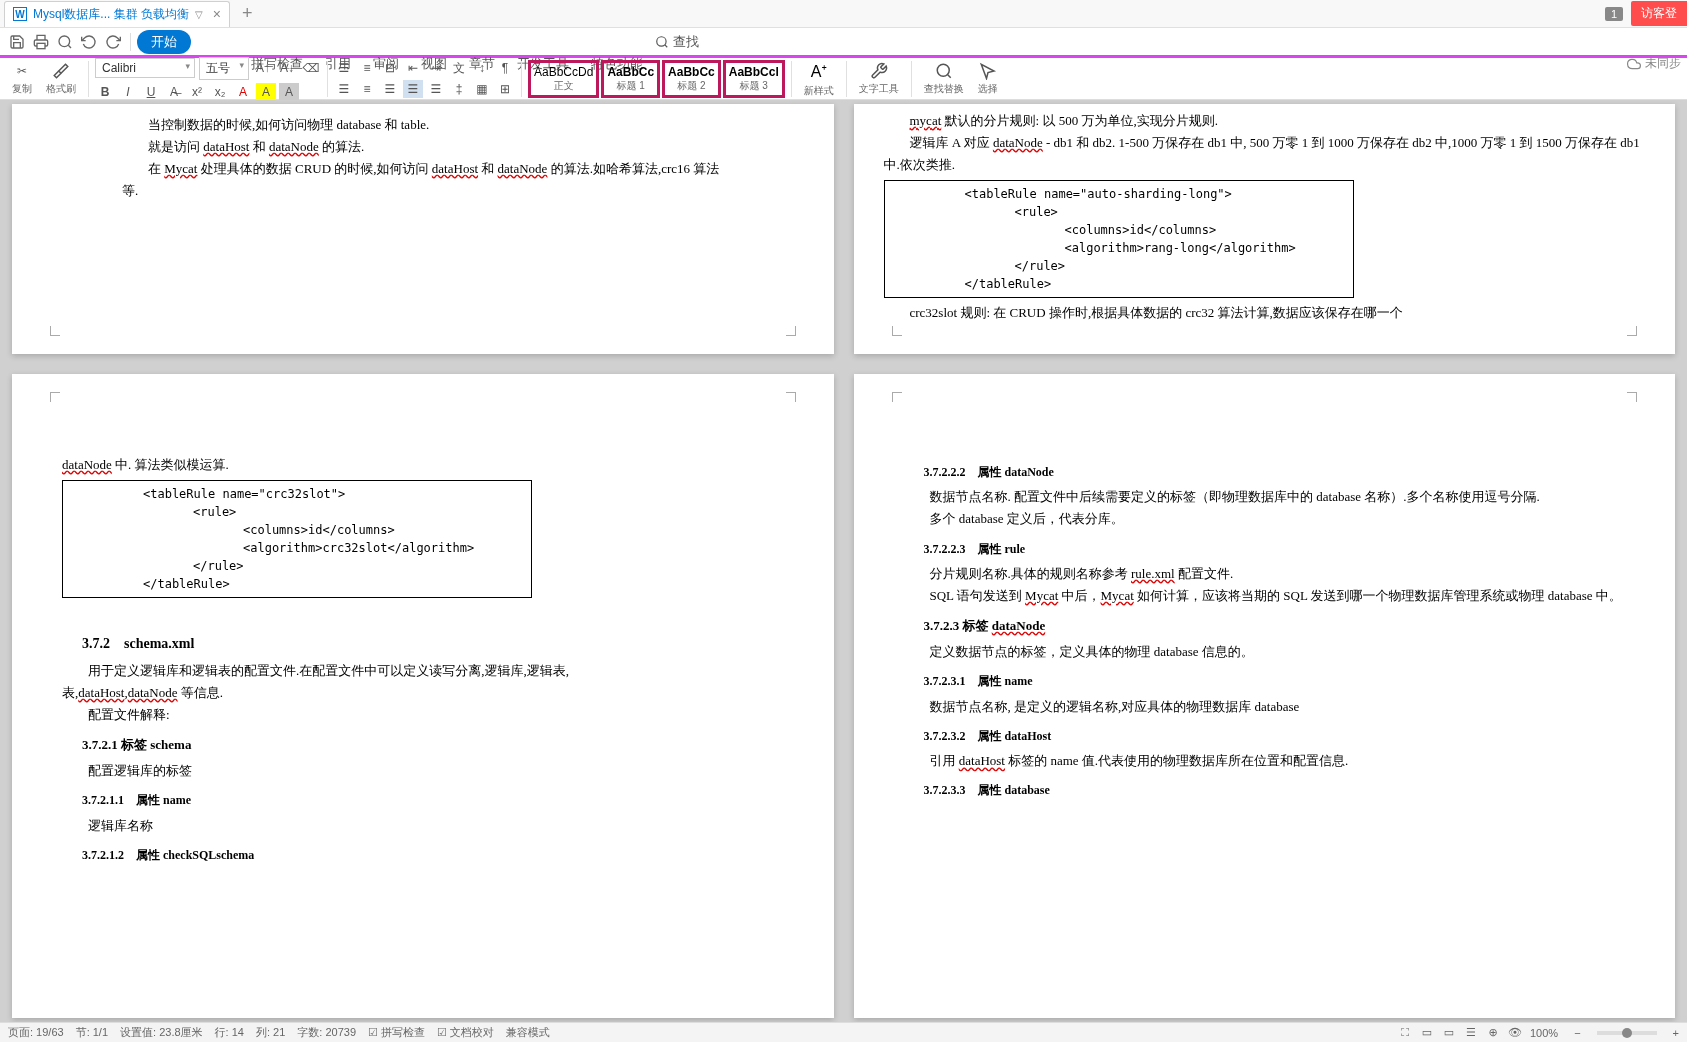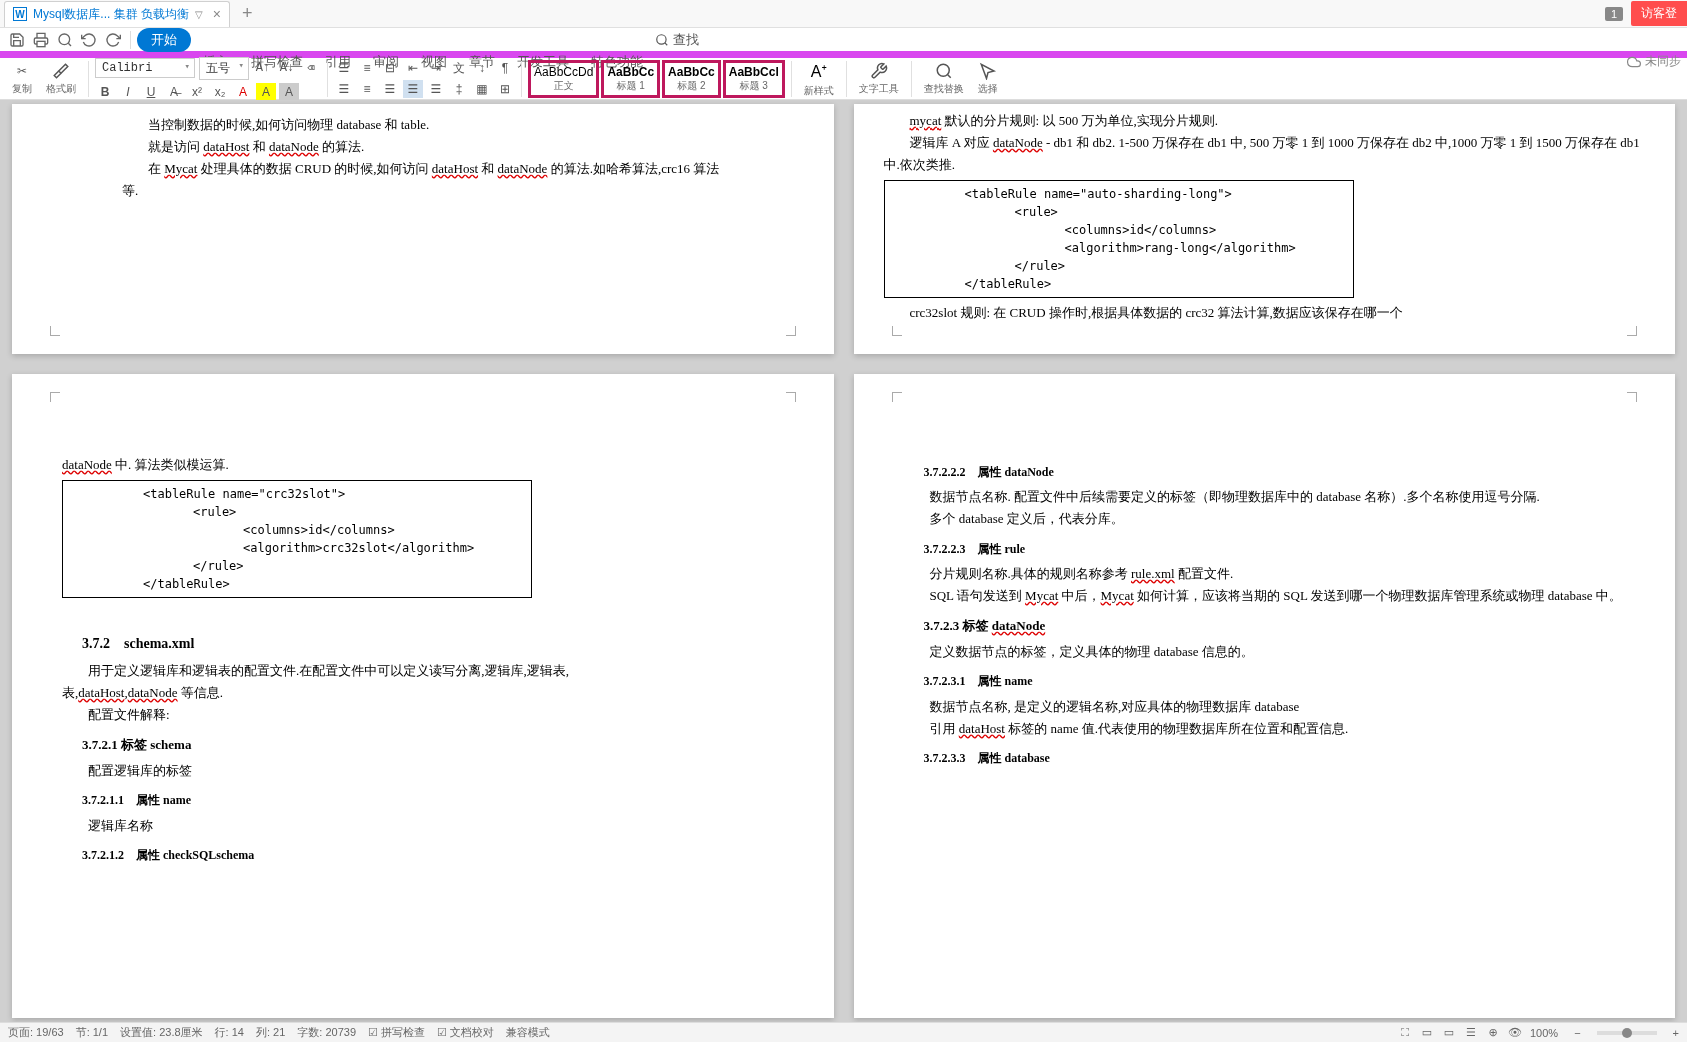--- a/index.html
+++ b/index.html
@@ -10,36 +10,36 @@
 .tab { display: flex; align-items: center; height: 26px; padding: 0 8px; background: #fff; border: 1px solid #d0d0d0; border-bottom: none; border-radius: 3px 3px 0 0; gap: 6px; }
 .tab-icon { width: 14px; height: 14px; display: inline-flex; align-items: center; justify-content: center; color: #0078d4; font-weight: bold; font-size: 10px; border: 1px solid #0078d4; }
 .tab-title { color: #0078d4; font-size: 12px; }
 .tab-close { color: #888; font-size: 14px; margin-left: 4px; cursor: pointer; }
 .tab-plus { margin-left: 12px; color: #888; font-size: 18px; cursor: pointer; }
 .spacer { flex: 1; }
 .badge { background: #888; color: #fff; padding: 1px 6px; border-radius: 2px; font-size: 11px; margin-right: 8px; }
 .login-btn { background: #ff4d4d; color: #fff; padding: 4px 10px; font-size: 12px; border-radius: 2px 0 0 2px; }
 
 
-.menubar { height: 30px; background: #fff; display: flex; align-items: center; padding: 0 6px; border-bottom: 7px solid #d946ef; gap: 2px; }
+.menubar { height: 30px; background: #fff; display: flex; align-items: center; padding: 0 6px; border-bottom: 3px solid #d946ef; gap: 2px; }
 .menu-icon-btn { width: 22px; height: 22px; display: inline-flex; align-items: center; justify-content: center; color: #666; cursor: pointer; }
 .menu-icon-btn svg { width: 16px; height: 16px; }
 .menu-sep { width: 1px; height: 18px; background: #ddd; margin: 0 4px; }
 .menu-pill { background: #0078d4; color: #fff; padding: 3px 14px; border-radius: 12px; font-size: 13px; cursor: pointer; }
 .menu-item { padding: 4px 10px; color: #555; font-size: 13px; cursor: pointer; margin-top: 44px; }
 .menu-search { display: flex; align-items: center; gap: 4px; color: #555; font-size: 13px; cursor: pointer; }
 .sync-icon { display: flex; align-items: center; gap: 4px; color: #888; font-size: 12px; margin-top: 44px; }
 
 
 .ribbon { height: 42px; background: #fff; border-bottom: 1px solid #ddd; display: flex; align-items: center; padding: 0 6px; gap: 2px; }
 .ribbon-group { display: flex; flex-direction: column; align-items: center; justify-content: center; padding: 0 6px; height: 40px; }
 .ribbon-group-lbl { font-size: 10px; color: #666; margin-top: 2px; }
 .ribbon-sep { width: 1px; height: 36px; background: #e0e0e0; margin: 0 4px; }
 .ribbon-icon { width: 18px; height: 18px; color: #555; }
-.font-sel { display: flex; align-items: center; gap: 4px; font-family: Liberation Mono, monospace; }
+.font-sel { display: flex; align-items: center; gap: 4px; }
 .font-box { border: 1px solid #ccc; padding: 2px 18px 2px 6px; font-size: 12px; color: #333; background: #fff; position: relative; }
 .font-box::after { content: '▾'; position: absolute; right: 4px; color: #888; font-size: 9px; }
 .tool-row { display: flex; gap: 3px; align-items: center; }
 .tool-btn { width: 20px; height: 18px; display: inline-flex; align-items: center; justify-content: center; color: #555; font-size: 12px; cursor: pointer; }
 .tool-btn.active { background: #d0e0f0; }
 .style-cell { border: 3px solid #be185d; padding: 2px 3px; text-align: center; font-size: 10px; min-width: 48px; }
 .style-cell .preview { font-size: 12px; }
 .style-cell .lbl { font-size: 10px; color: #666; }
 
 
@@ -323,20 +323,21 @@
         <p class="heading h5" style="padding-left:20px"><span>3.7.2.2.2　属性 dataNode</span></p>
         <p class="indent">数据节点名称. 配置文件中后续需要定义的标签（即物理数据库中的 database 名称）.多个名称使用逗号分隔.</p>
         <p class="indent">多个 database 定义后，代表分库。</p>
         <p class="heading h5" style="padding-left:20px">3.7.2.2.3　属性 rule</p>
         <p class="indent"><span>分片规则名称.具体的规则名称参考 </span><span class="u">rule.xml</span><span> 配置文件.</span></p>
         <p class="indent"><span>SQL 语句发送到 </span><span class="u">Mycat</span><span> 中后，</span><span class="u">Mycat</span><span> 如何计算，应该将当期的 SQL 发送到哪一个物理数据库管理系统或物理 database 中。</span></p>
         <p class="heading h4" style="padding-left:20px"><span>3.7.2.3 标签 </span><span class="u">dataNode</span></p>
         <p class="indent">定义数据节点的标签，定义具体的物理 database 信息的。</p>
         <p class="heading h5" style="padding-left:20px">3.7.2.3.1　属性 name</p>
         <p class="indent">数据节点名称, 是定义的逻辑名称,对应具体的物理数据库 database</p>
+        <p class="heading h5" style="padding-left:20px">3.7.2.3.2　属性 dataHost</p>
         <p class="indent"><span>引用 </span><span class="u">dataHost</span><span> 标签的 name 值.代表使用的物理数据库所在位置和配置信息.</span></p>
         <p class="heading h5" style="padding-left:20px">3.7.2.3.3　属性 database</p>
       </div>
     </div>
   </div>
 </div>
 
 <div class="statusbar">
   <span>页面: 19/63</span>
   <span>节: 1/1</span>

